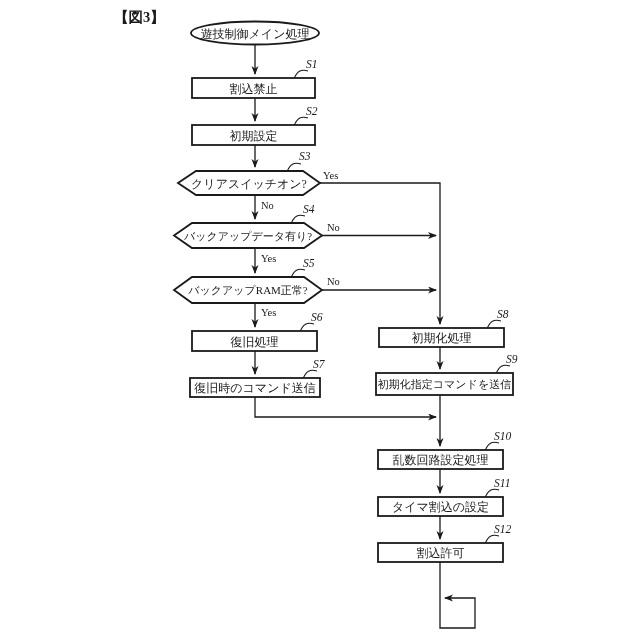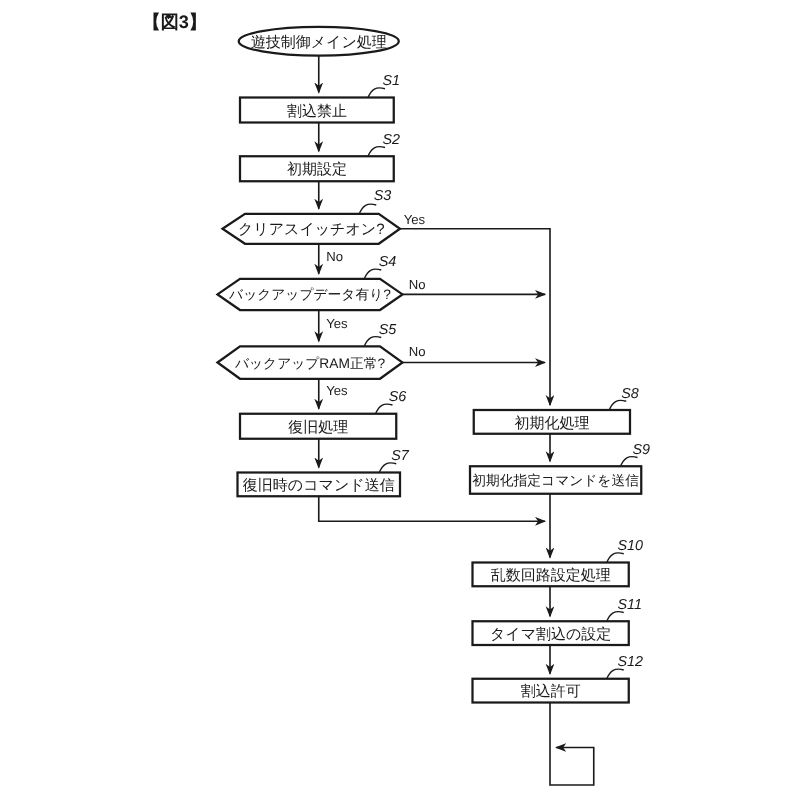--- a/index.html
+++ b/index.html
@@ -5,21 +5,21 @@
   html, body {
     margin: 0;
     padding: 0;
     background: #ffffff;
   }
   #canvas {
     position: relative;
     width: 640px;
     height: 640px;
     background: #ffffff;
-    font-family: Liberation Sans, sans-serif;
+    font-family: Liberation Serif, serif;
   }
   svg { display: block; }
   .shape {
     fill: #ffffff;
     stroke: #1a1a1a;
     stroke-width: 1.8;
   }
   .edge {
     fill: none;
     stroke: #1a1a1a;

